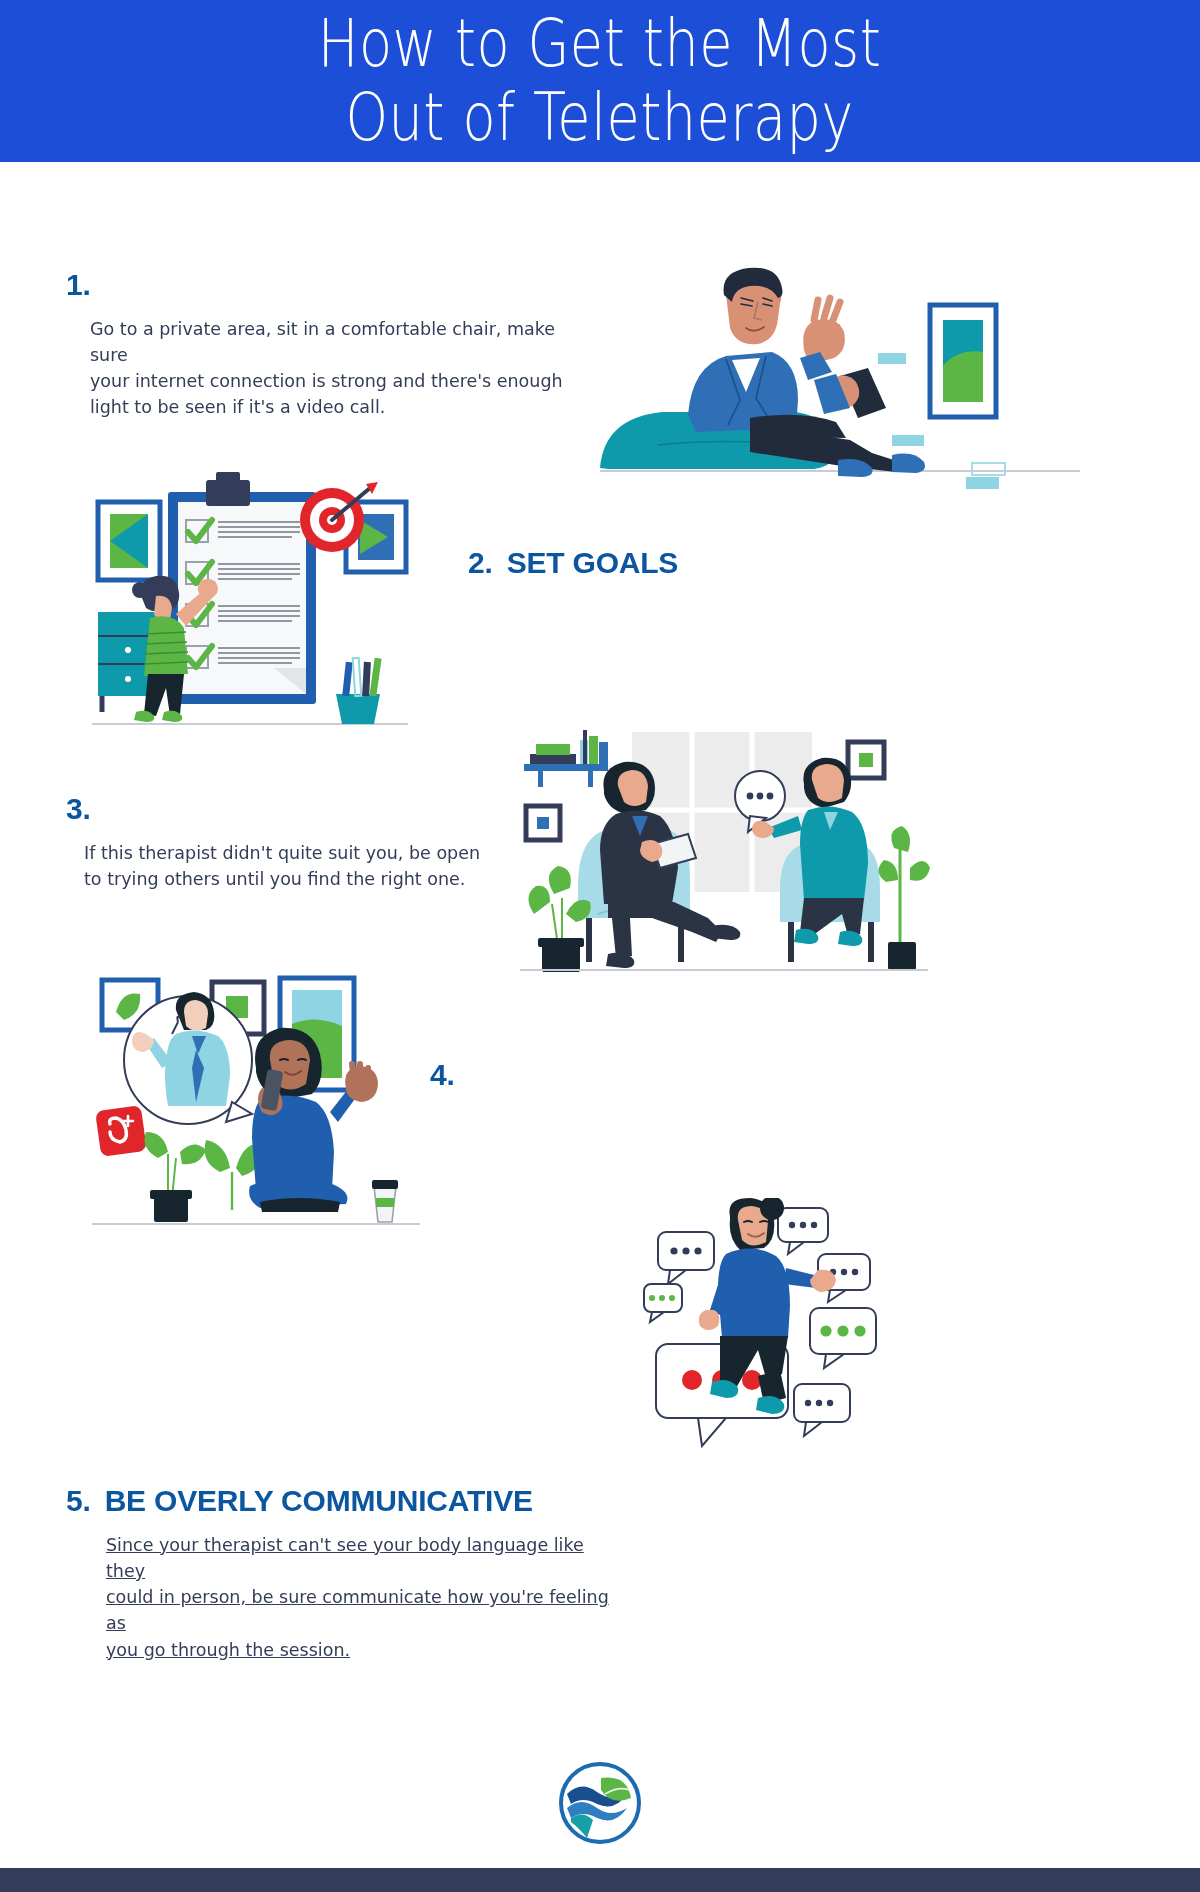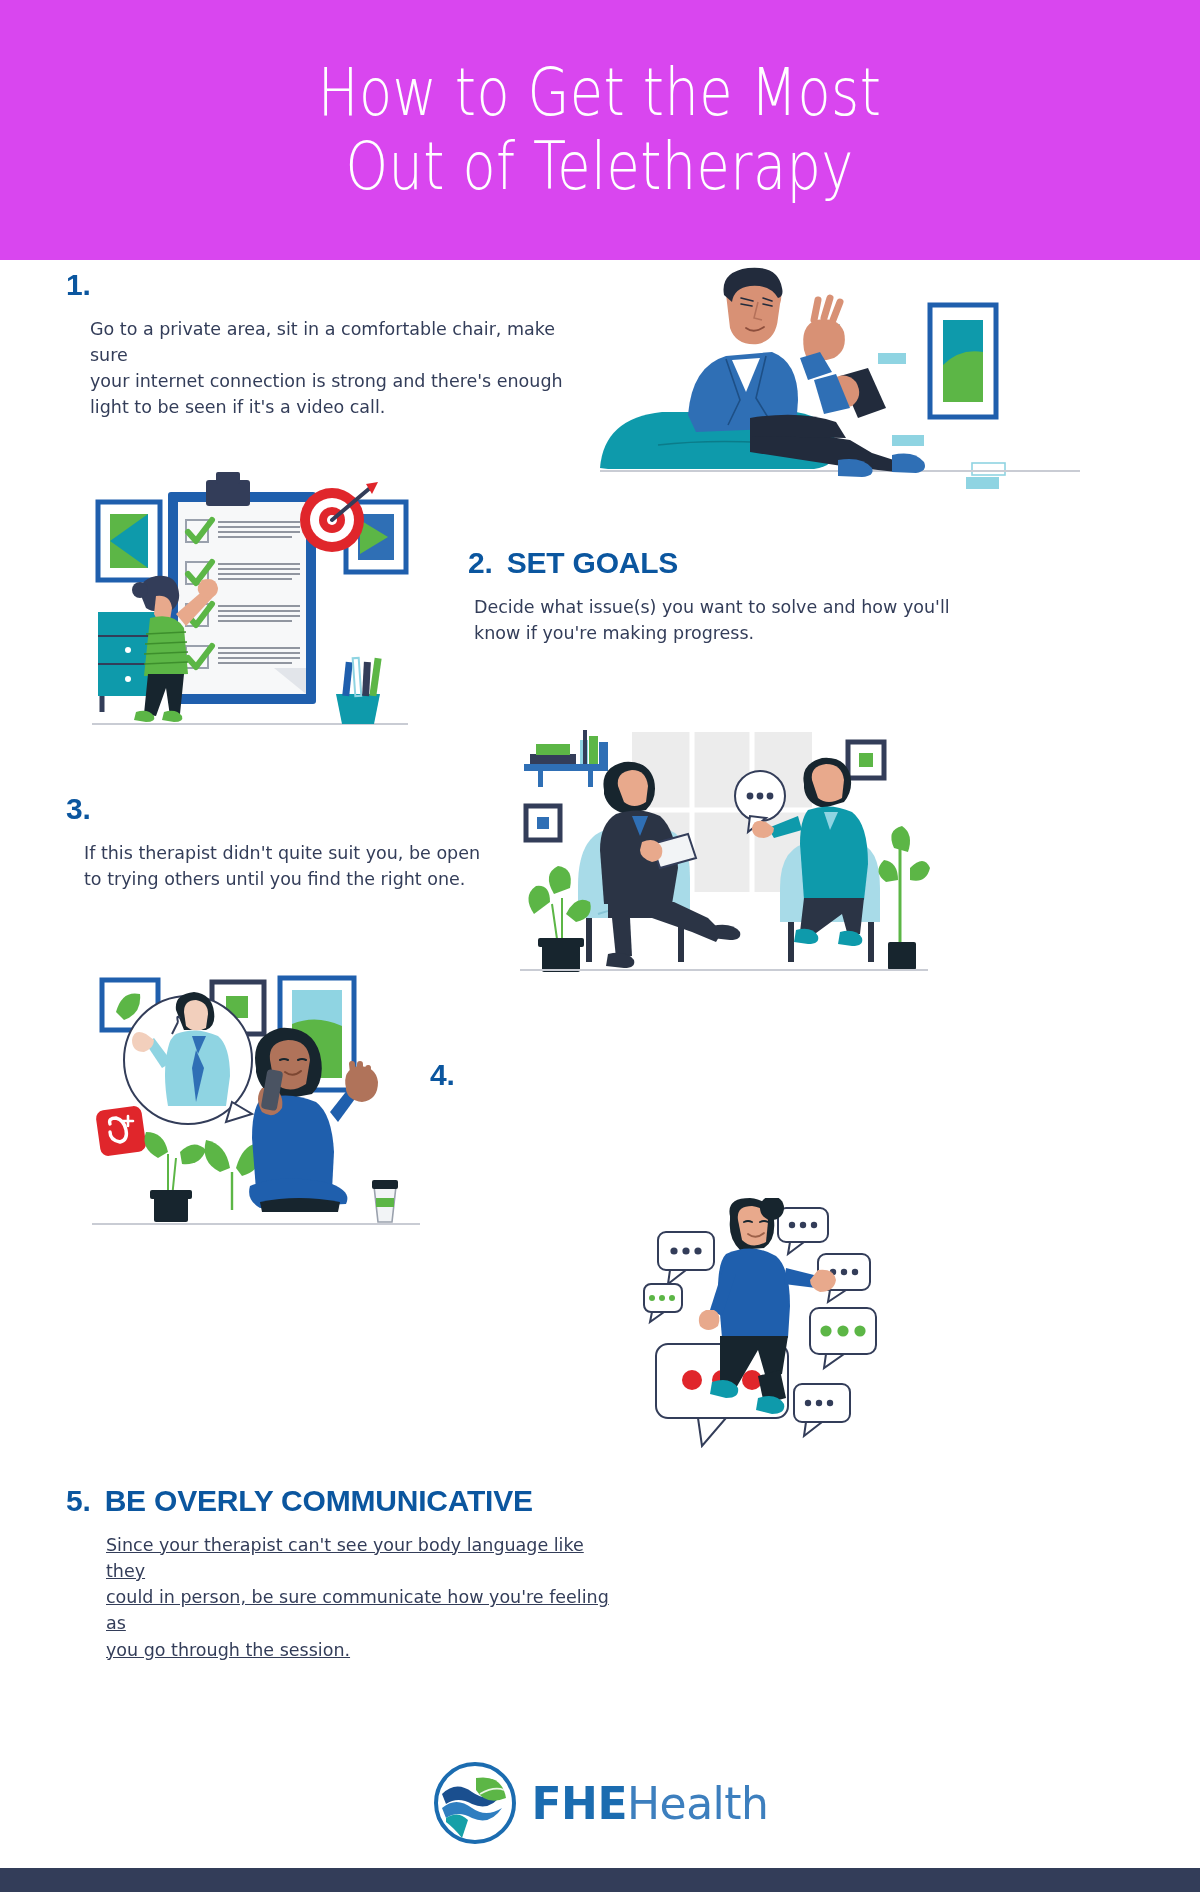--- a/index.html
+++ b/index.html
@@ -5,22 +5,22 @@
   * { box-sizing: border-box; margin: 0; padding: 0; }
   body {
     width: 1200px; height: 1892px;
     background: #ffffff;
     font-family: "Liberation Sans", sans-serif;
     position: relative; overflow: hidden;
   }
 
   
   .header {
-    width: 1200px; height: 260px;
-    background: #d946ef;
+    width: 1200px; height: 162px;
+    background: #1d4ed8;
     display: flex; flex-direction: column;
     align-items: center; justify-content: center;
   }
   .header-title {
     color: #ffffff;
     font-family: "DejaVu Sans", sans-serif;
     font-weight: 300;
     font-size: 66px;
     line-height: 1.12;
     letter-spacing: 0.5px;
@@ -137,22 +137,20 @@
 
     <path d="M150 178 Q200 170 236 182 L246 198 L150 196 Z" fill="#222b3c"></path>
   </svg>
 </div>
 
 <div class="step" style="left:468px; top:546px; width:500px;">
   <div class="step-head">
     <span class="step-num">2.</span>
     <span class="step-title">SET GOALS</span>
   </div>
-  <div class="step-body" style="margin-top:14px; margin-left:6px;">Decide what issue(s) you want to solve and how you'll
-know if you're making progress.</div>
 </div>
 
 <div class="illo" style="left:78px; top:462px;">
   <svg width="340" height="270" viewBox="0 0 340 270">
 
     <rect x="20" y="40" width="62" height="78" fill="#ffffff" stroke="#1f5fad" stroke-width="5"></rect>
     <path d="M32 52 L70 52 L70 106 L32 106 Z" fill="#5cb646"></path>
     <path d="M70 52 L70 106 L32 79 Z" fill="#0e9aab"></path>
 
     <rect x="268" y="40" width="60" height="70" fill="#ffffff" stroke="#1f5fad" stroke-width="5"></rect>
@@ -480,18 +478,15 @@
 
 <div class="logo-wrap">
   <svg width="86" height="86" viewBox="0 0 86 86">
     <circle cx="43" cy="43" r="39" fill="none" stroke="#1b6cb0" stroke-width="4"></circle>
     <path d="M10 34 Q24 20 40 32 Q54 42 70 34 Q58 52 40 44 Q26 36 14 44 Z" fill="#1a4f8f"></path>
     <path d="M10 48 Q24 36 40 48 Q54 58 70 48 Q58 66 40 58 Q26 50 14 58 Z" fill="#2f7ec0"></path>
     <path d="M14 58 Q26 50 36 60 L30 78 Q22 68 14 62 Z" fill="#16a0a8"></path>
     <path d="M44 18 Q70 14 74 38 Q54 46 44 30 Z" fill="#5cb646"></path>
     <path d="M48 34 Q62 26 72 30" fill="none" stroke="#e8f5e4" stroke-width="1.6"></path>
   </svg>
-  <div class="logo-text">
-    <span class="b">FHE</span><span class="l">Health</span>
-  </div>
 </div>
 
 <div class="footer-bar"></div>
 
 </body></html>

